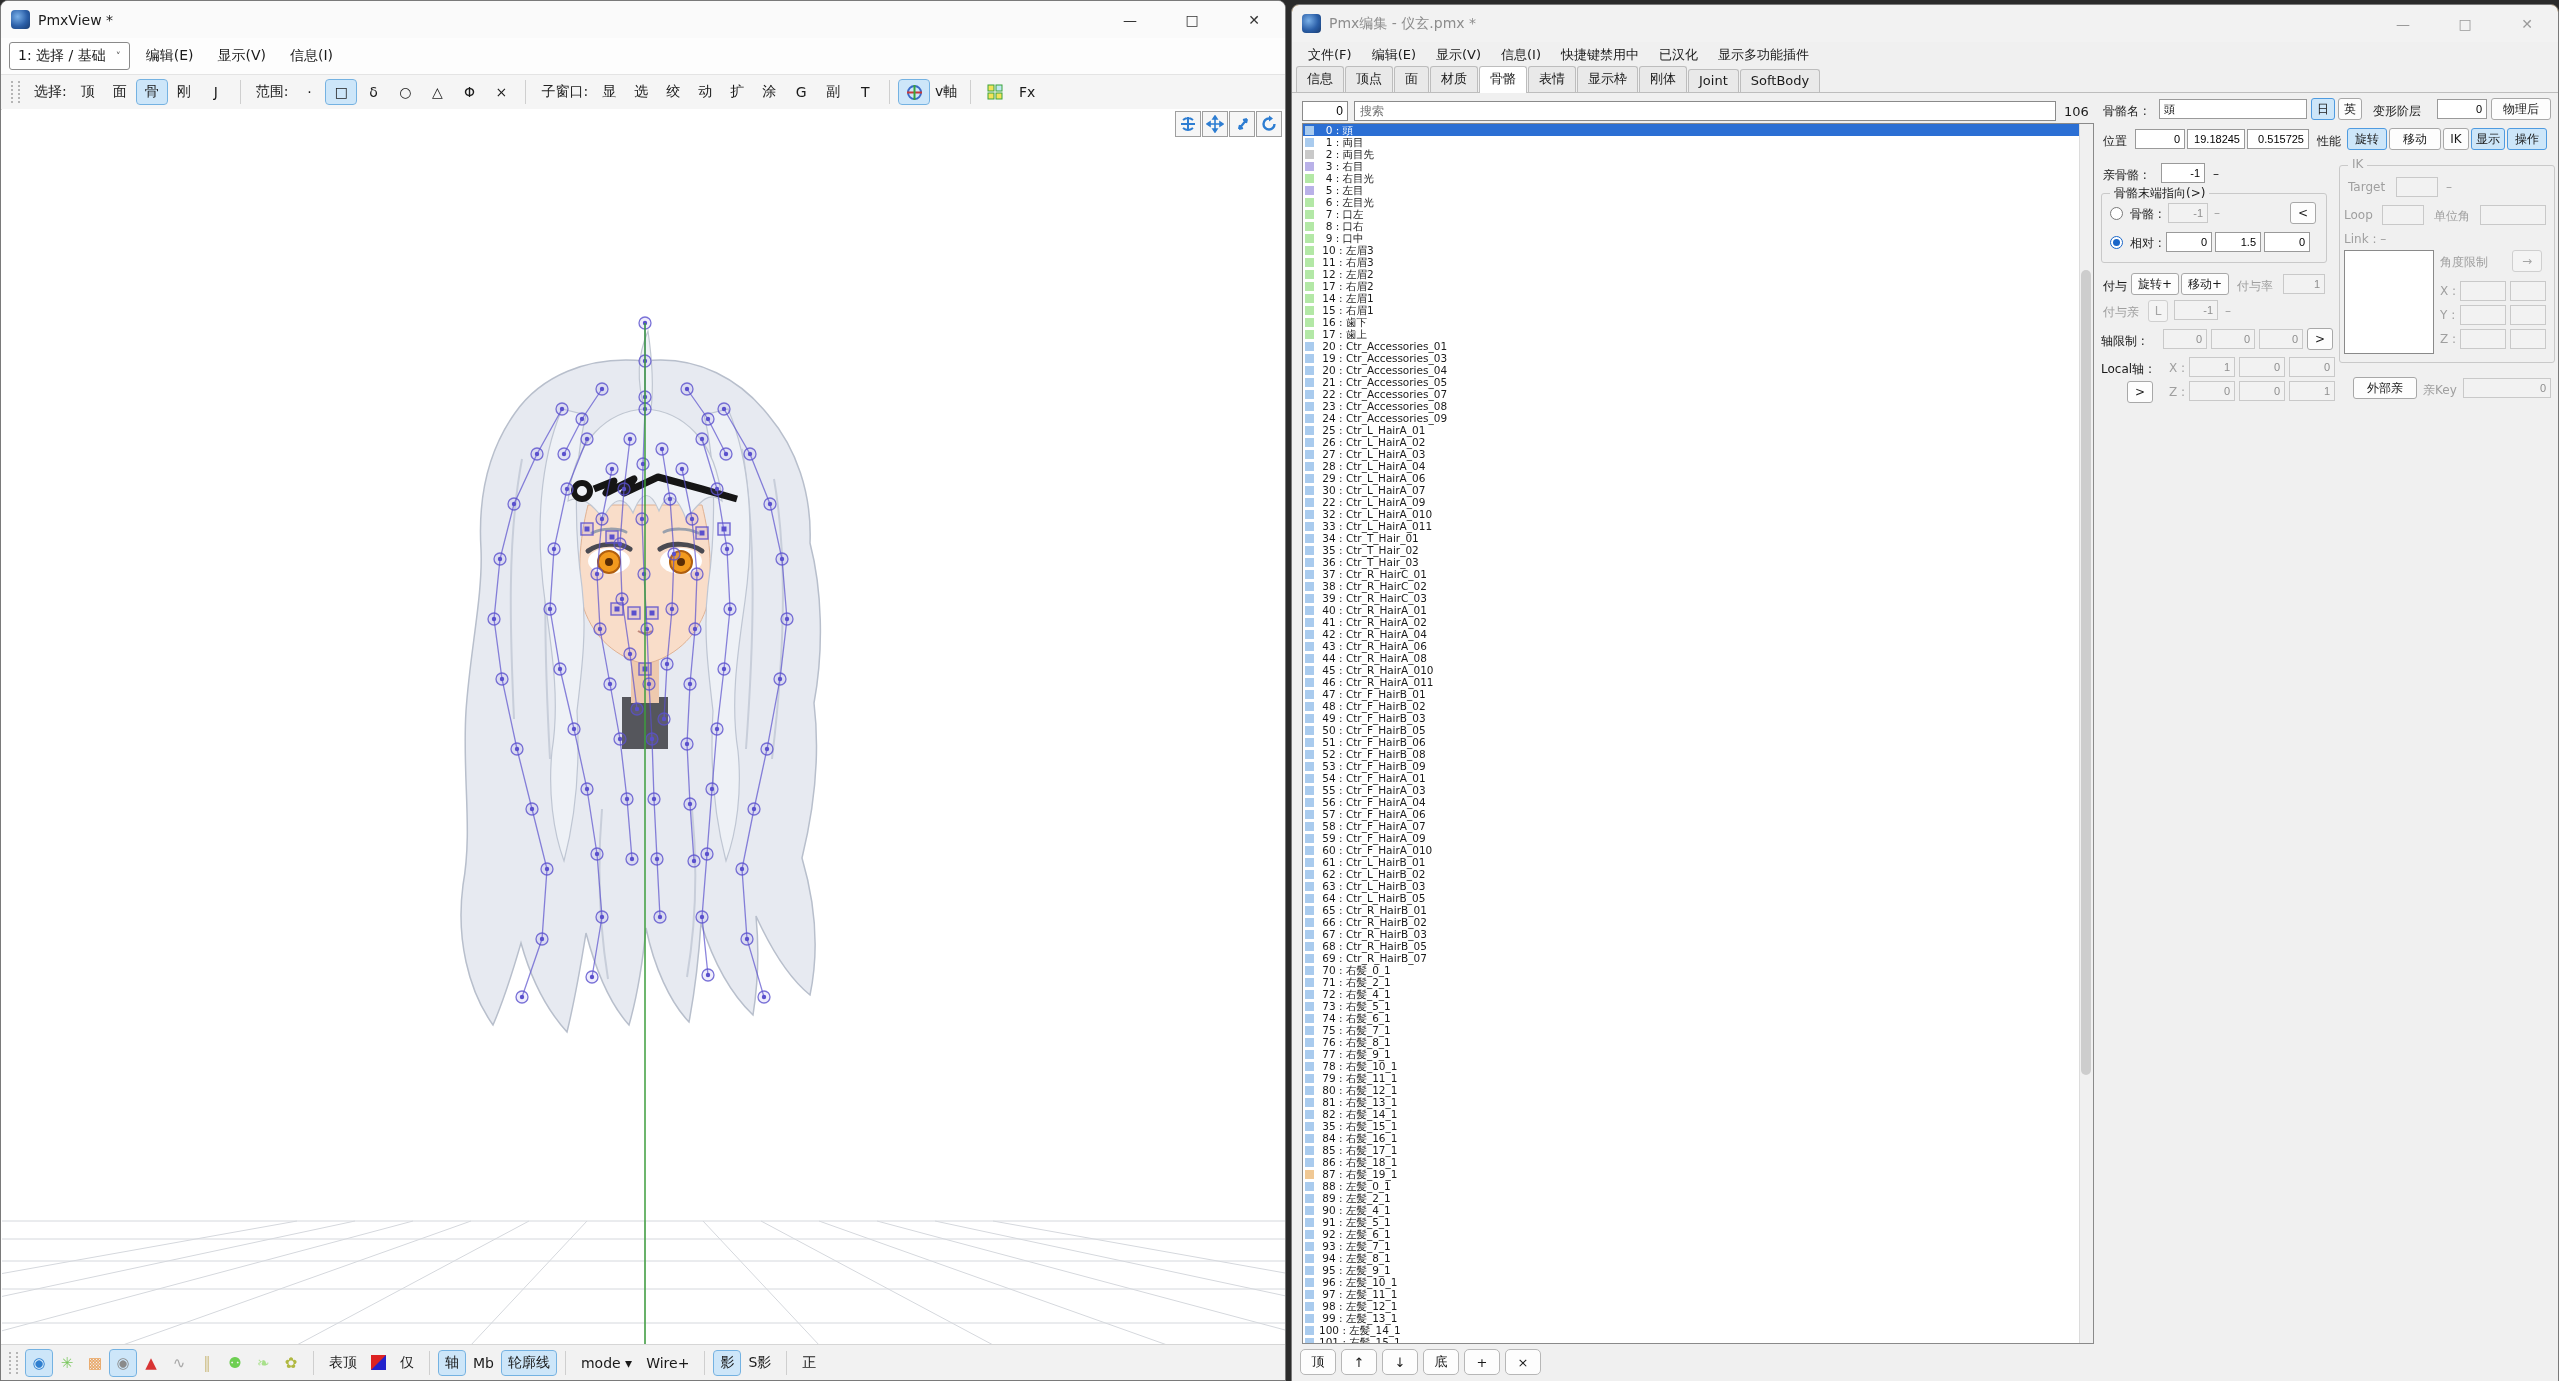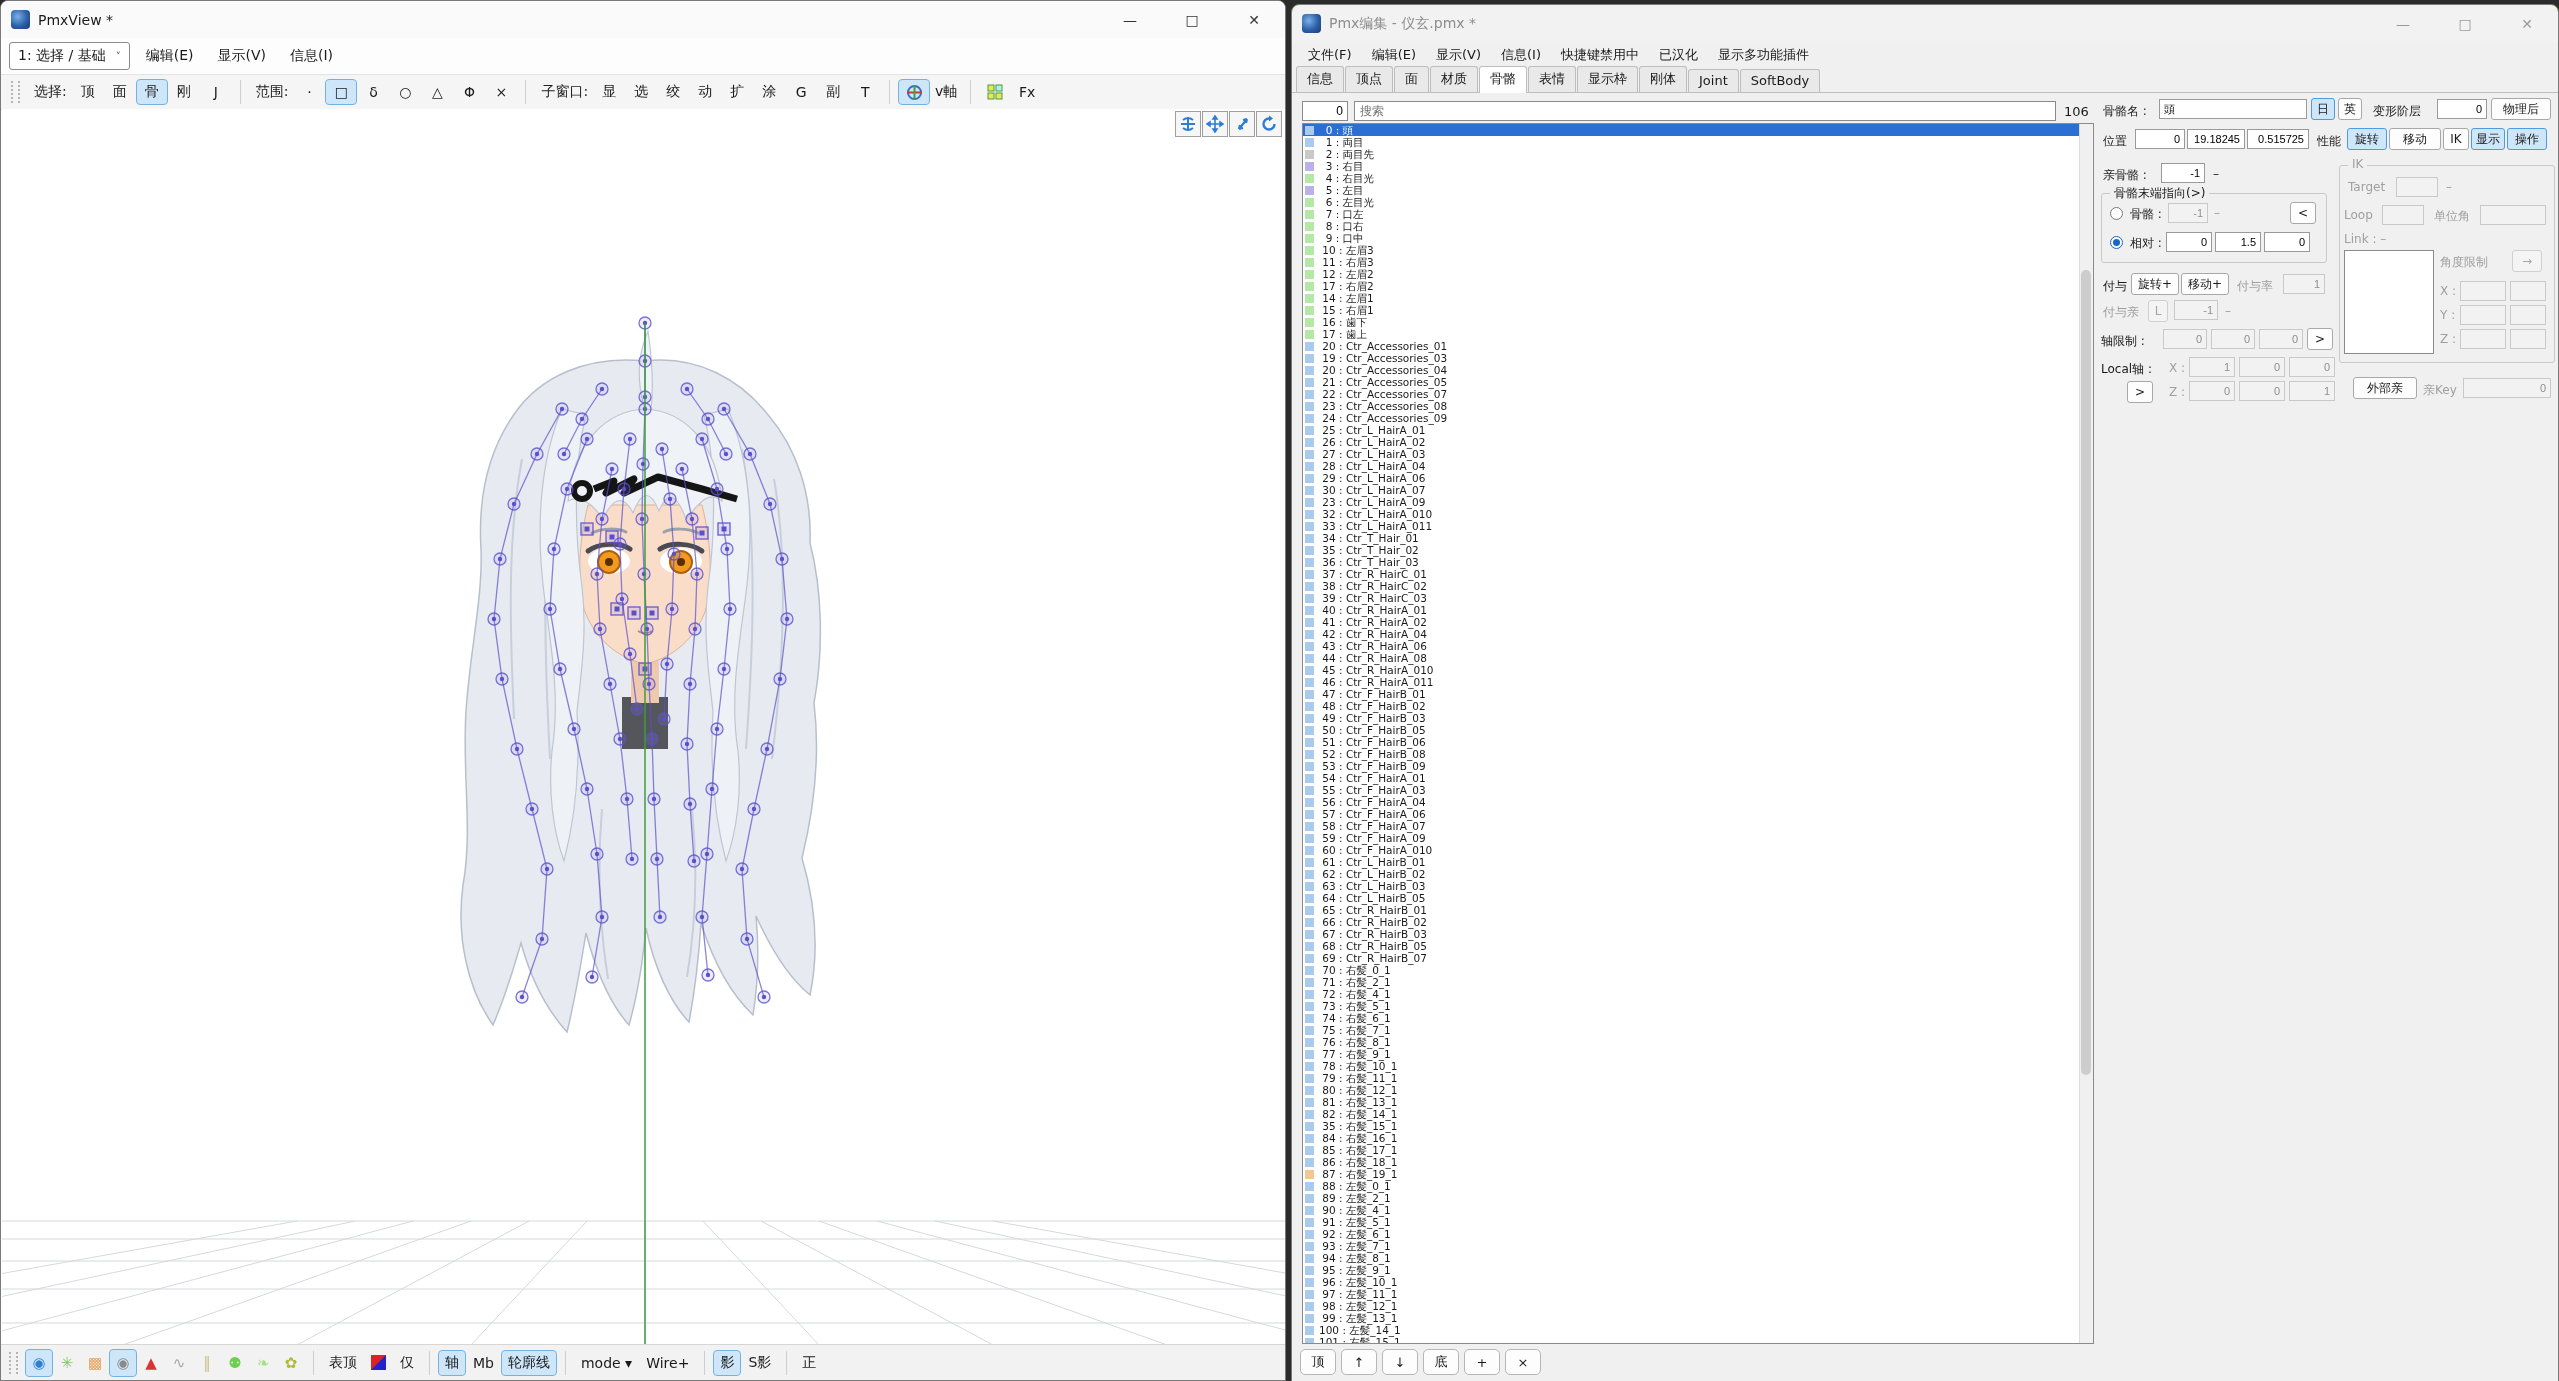--- a/index.html
+++ b/index.html
@@ -527,21 +527,21 @@
         <div class="brow"><span class="sq" style="background: rgb(169, 203, 238);"></span><span> 21 : Ctr_Accessories_05</span></div>
         <div class="brow"><span class="sq" style="background: rgb(169, 203, 238);"></span><span> 22 : Ctr_Accessories_07</span></div>
         <div class="brow"><span class="sq" style="background: rgb(169, 203, 238);"></span><span> 23 : Ctr_Accessories_08</span></div>
         <div class="brow"><span class="sq" style="background: rgb(169, 203, 238);"></span><span> 24 : Ctr_Accessories_09</span></div>
         <div class="brow"><span class="sq" style="background: rgb(169, 203, 238);"></span><span> 25 : Ctr_L_HairA_01</span></div>
         <div class="brow"><span class="sq" style="background: rgb(169, 203, 238);"></span><span> 26 : Ctr_L_HairA_02</span></div>
         <div class="brow"><span class="sq" style="background: rgb(169, 203, 238);"></span><span> 27 : Ctr_L_HairA_03</span></div>
         <div class="brow"><span class="sq" style="background: rgb(169, 203, 238);"></span><span> 28 : Ctr_L_HairA_04</span></div>
         <div class="brow"><span class="sq" style="background: rgb(169, 203, 238);"></span><span> 29 : Ctr_L_HairA_06</span></div>
         <div class="brow"><span class="sq" style="background: rgb(169, 203, 238);"></span><span> 30 : Ctr_L_HairA_07</span></div>
-        <div class="brow"><span class="sq" style="background: rgb(169, 203, 238);"></span><span> 23 : Ctr_L_HairA_09</span></div>
+        <div class="brow"><span class="sq" style="background: rgb(169, 203, 238);"></span><span> 22 : Ctr_L_HairA_09</span></div>
         <div class="brow"><span class="sq" style="background: rgb(169, 203, 238);"></span><span> 32 : Ctr_L_HairA_010</span></div>
         <div class="brow"><span class="sq" style="background: rgb(169, 203, 238);"></span><span> 33 : Ctr_L_HairA_011</span></div>
         <div class="brow"><span class="sq" style="background: rgb(169, 203, 238);"></span><span> 34 : Ctr_T_Hair_01</span></div>
         <div class="brow"><span class="sq" style="background: rgb(169, 203, 238);"></span><span> 35 : Ctr_T_Hair_02</span></div>
         <div class="brow"><span class="sq" style="background: rgb(169, 203, 238);"></span><span> 36 : Ctr_T_Hair_03</span></div>
         <div class="brow"><span class="sq" style="background: rgb(169, 203, 238);"></span><span> 37 : Ctr_R_HairC_01</span></div>
         <div class="brow"><span class="sq" style="background: rgb(169, 203, 238);"></span><span> 38 : Ctr_R_HairC_02</span></div>
         <div class="brow"><span class="sq" style="background: rgb(169, 203, 238);"></span><span> 39 : Ctr_R_HairC_03</span></div>
         <div class="brow"><span class="sq" style="background: rgb(169, 203, 238);"></span><span> 40 : Ctr_R_HairA_01</span></div>
         <div class="brow"><span class="sq" style="background: rgb(169, 203, 238);"></span><span> 41 : Ctr_R_HairA_02</span></div>

